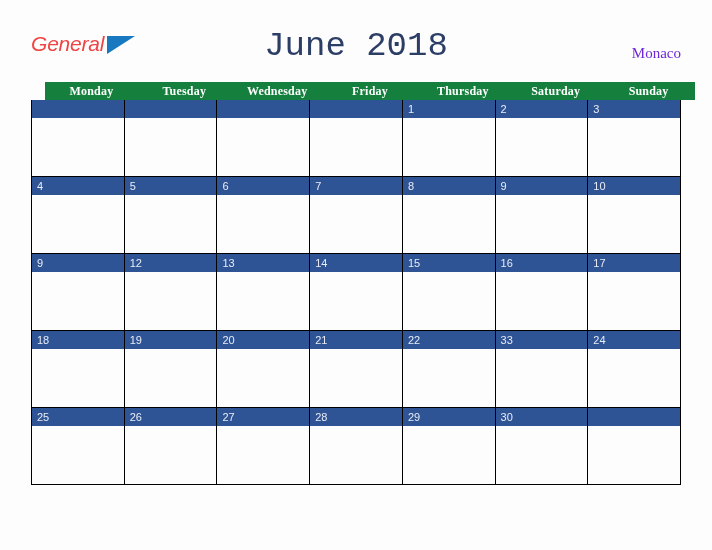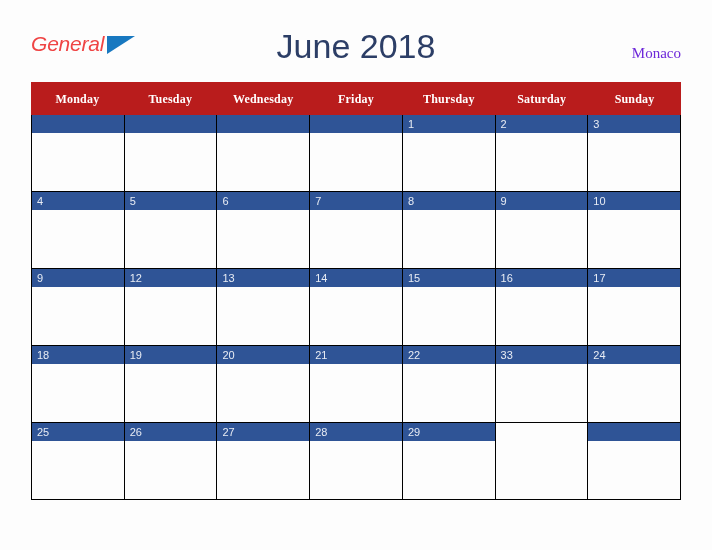--- a/index.html
+++ b/index.html
@@ -68,21 +68,21 @@
     margin-top: 48px;
   }
 
   
   #page-title {
     position: absolute;
     left: 0;
     top: 28px;
     width: 712px;
     text-align: center;
-    font-family: Liberation Sans, sans-serif;
+    font-family: Liberation Mono, monospace;
     font-size: 34px;
     font-weight: 400;
     color: #2c3e66;
     line-height: 1.1;
     white-space: nowrap;
   }
 
   
   #location-label {
     position: absolute;
@@ -99,22 +99,23 @@
   #calendar-grid {
     position: absolute;
     left: 31px;
     top: 82px;
     width: 650px;
   }
 
   #weekday-header {
     display: flex;
     width: 650px;
-    height: 33px;
-    background: #b91c1c;
+    height: 18px;
+    background: #15803d;
+    margin-left: 14px;
   }
   .weekday-cell {
     flex: 1 1 0;
     display: flex;
     align-items: center;
     justify-content: center;
     font-family: "Liberation Serif", serif;
     font-size: 12px;
     font-weight: bold;
     color: #ffffff;
@@ -393,20 +394,23 @@
           </div>
           <div class="day-body"></div>
         </div>
         <div class="day-cell">
           <div class="day-band">
             <span class="day-number">29</span>
           </div>
           <div class="day-body"></div>
         </div>
         <div class="day-cell">
+          <div class="day-band">
+            <span class="day-number">30</span>
+          </div>
           <div class="day-body"></div>
         </div>
         <div class="day-cell">
           <div class="day-band">
             <span class="day-number"></span>
           </div>
           <div class="day-body"></div>
         </div>
       </div>
     </div>

